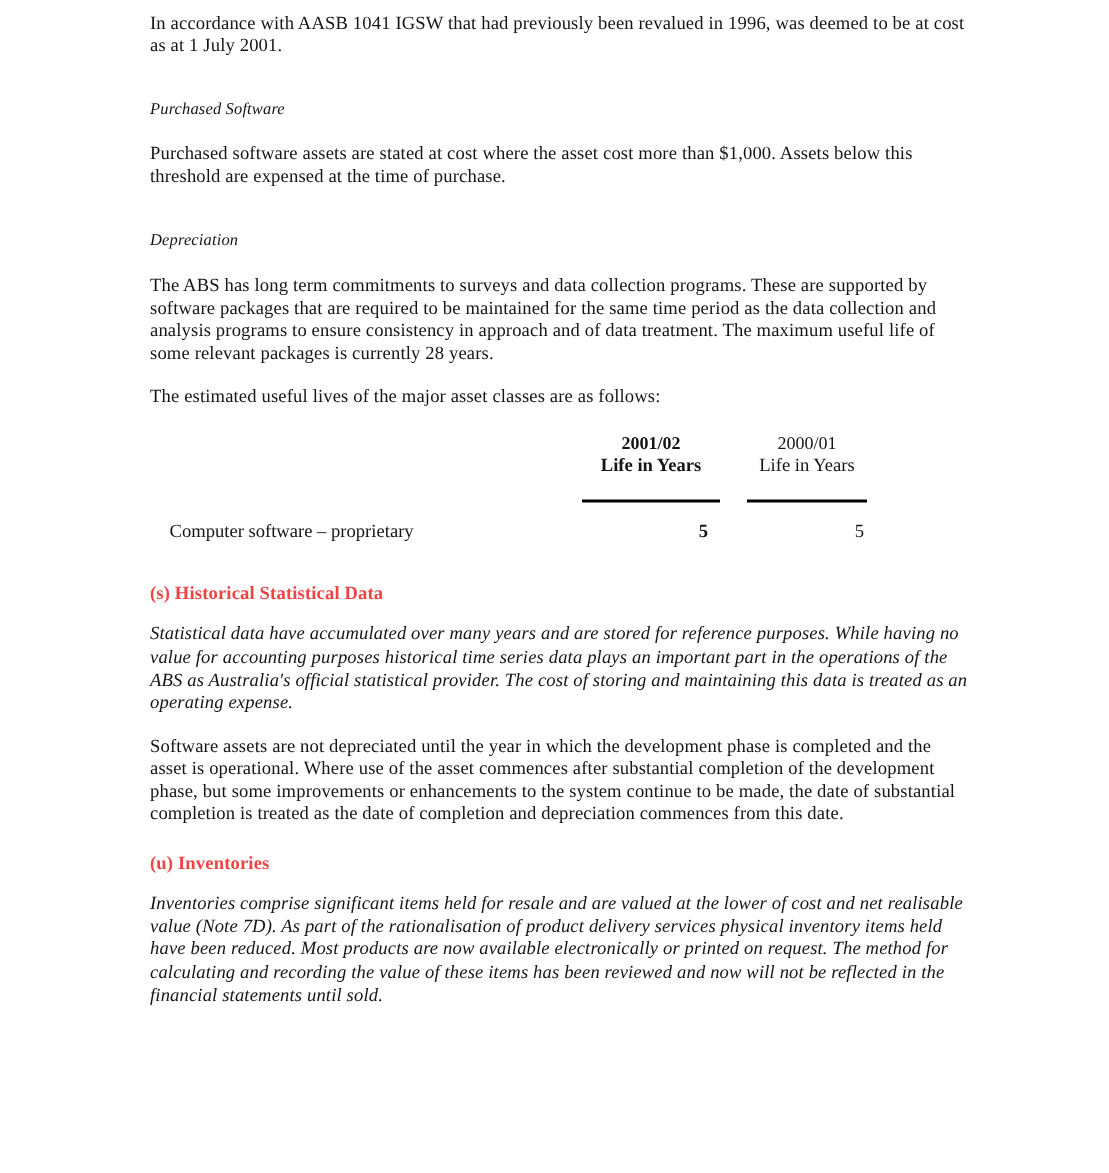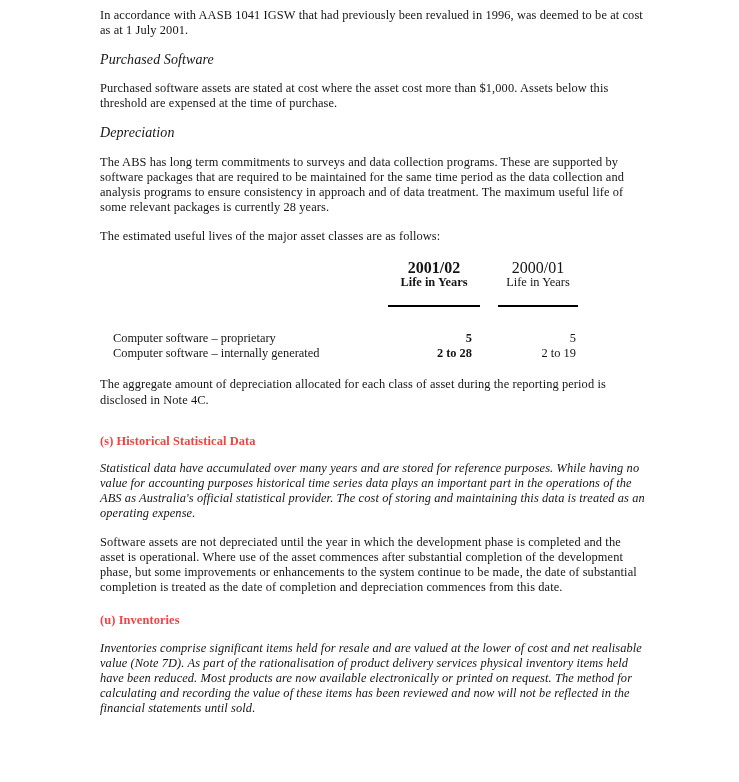--- a/index.html
+++ b/index.html
@@ -26,22 +26,22 @@
     margin: 14px 0 0 0;
     font-size: 12.4px;
     line-height: 15.1px;
     white-space: pre-line;
     letter-spacing: 0.1px;
   }
   .para.first {
     margin-top: 2px;
   }
   .h-italic {
-    margin: 14px 0 0 0;
-    font-size: 14px;
+    margin: 28px 0 0 0;
+    font-size: 11px;
     line-height: 15.1px;
     font-style: italic;
     font-weight: normal;
     letter-spacing: 0.1px;
   }
   .h-bold {
     margin: 26px 0 0 0;
     font-size: 12.4px;
     line-height: 15.1px;
     font-weight: bold;
@@ -56,27 +56,27 @@
   .ul-table {
     margin-top: 16px;
     font-size: 12.4px;
     line-height: 15.1px;
   }
   .t-grid {
     display: grid;
     grid-template-columns: 288px 92px 18px 80px;
   }
   .t-head .t-col { text-align: center; }
-  .t-year { font-size: 16px; }
+  .t-year { font-size: 12px; }
   .t-sub {
     border-bottom: 2px solid #000;
     padding-bottom: 15px;
   }
   .b { font-weight: bold; }
-  .t-row.first { margin-top: 24px; }
+  .t-row.first { margin-top: 12px; }
   .t-label { padding-left: 13px; }
   .t-val { text-align: right; }
   .t-val.c1 { padding-right: 8px; }
   .t-val.c2 { padding-right: 2px; }
 </style>
 </head>
 <body>
 
 <div class="page">
 
@@ -111,30 +111,22 @@
       </div>
     </div>
 
     <div class="t-grid t-row first">
       <div class="t-label">Computer software – proprietary</div>
       <div class="t-val c1 b">5</div>
       <div></div>
       <div class="t-val c2">5</div>
     </div>
 
-    <div class="t-grid t-row">
-      <div class="t-label">Computer software – internally generated</div>
-      <div class="t-val c1 b">2 to 28</div>
-      <div></div>
-      <div class="t-val c2">2 to 19</div>
-    </div>
   </div>
 
-  <p class="para" style="margin-top:16px;">The aggregate amount of depreciation allocated for each class of asset during the reporting period is
-disclosed in Note 4C.</p>
 
   <p class="h-bold">(s) Historical Statistical Data</p>
 
   <p class="para after-head">Statistical data have accumulated over many years and are stored for reference purposes.  While having no
 value for accounting purposes historical time series data plays an important part in the operations of the
 ABS as Australia's official statistical provider. The cost of storing and maintaining this data is treated as an
 operating expense.</p>
 
 
 

